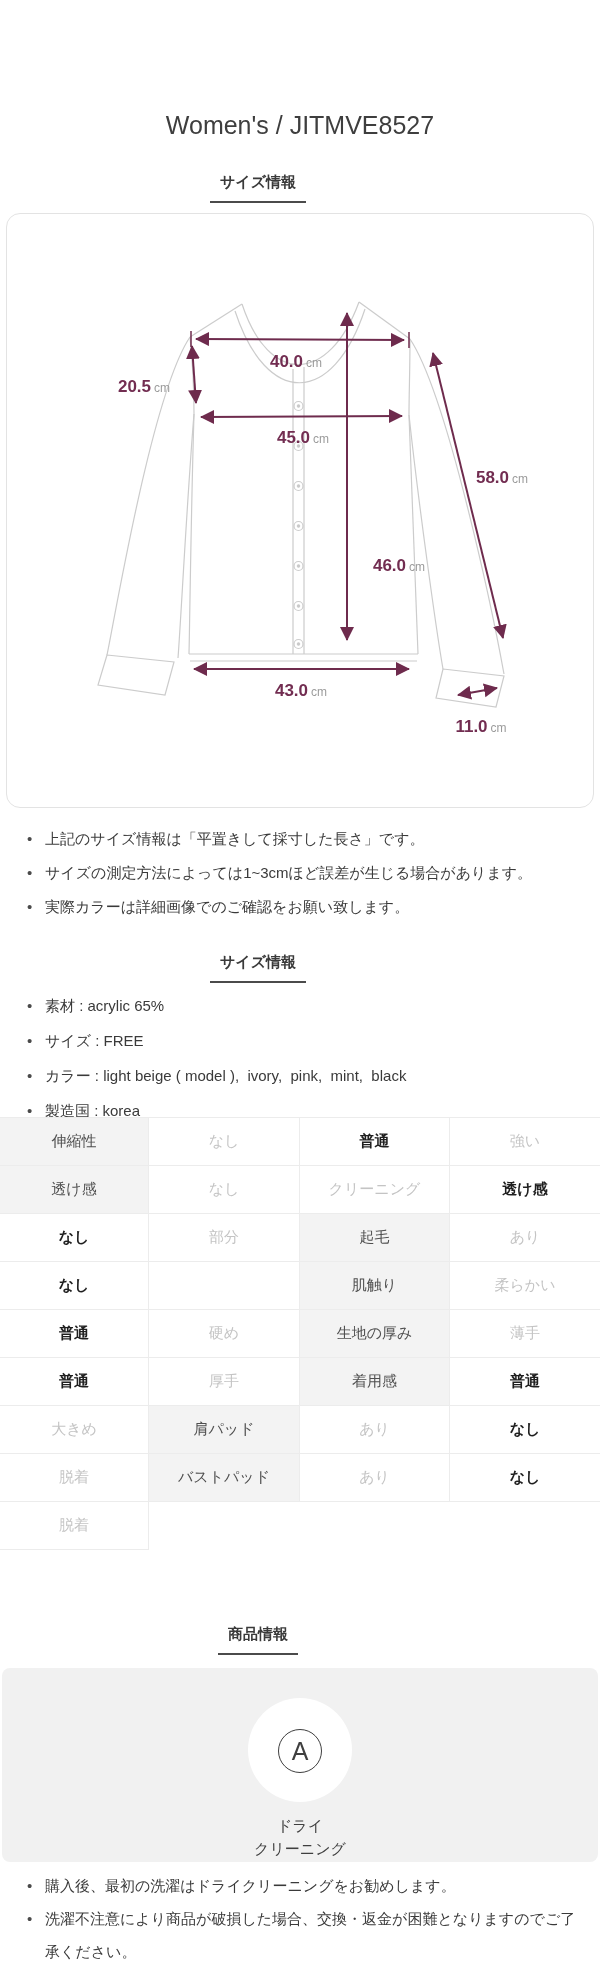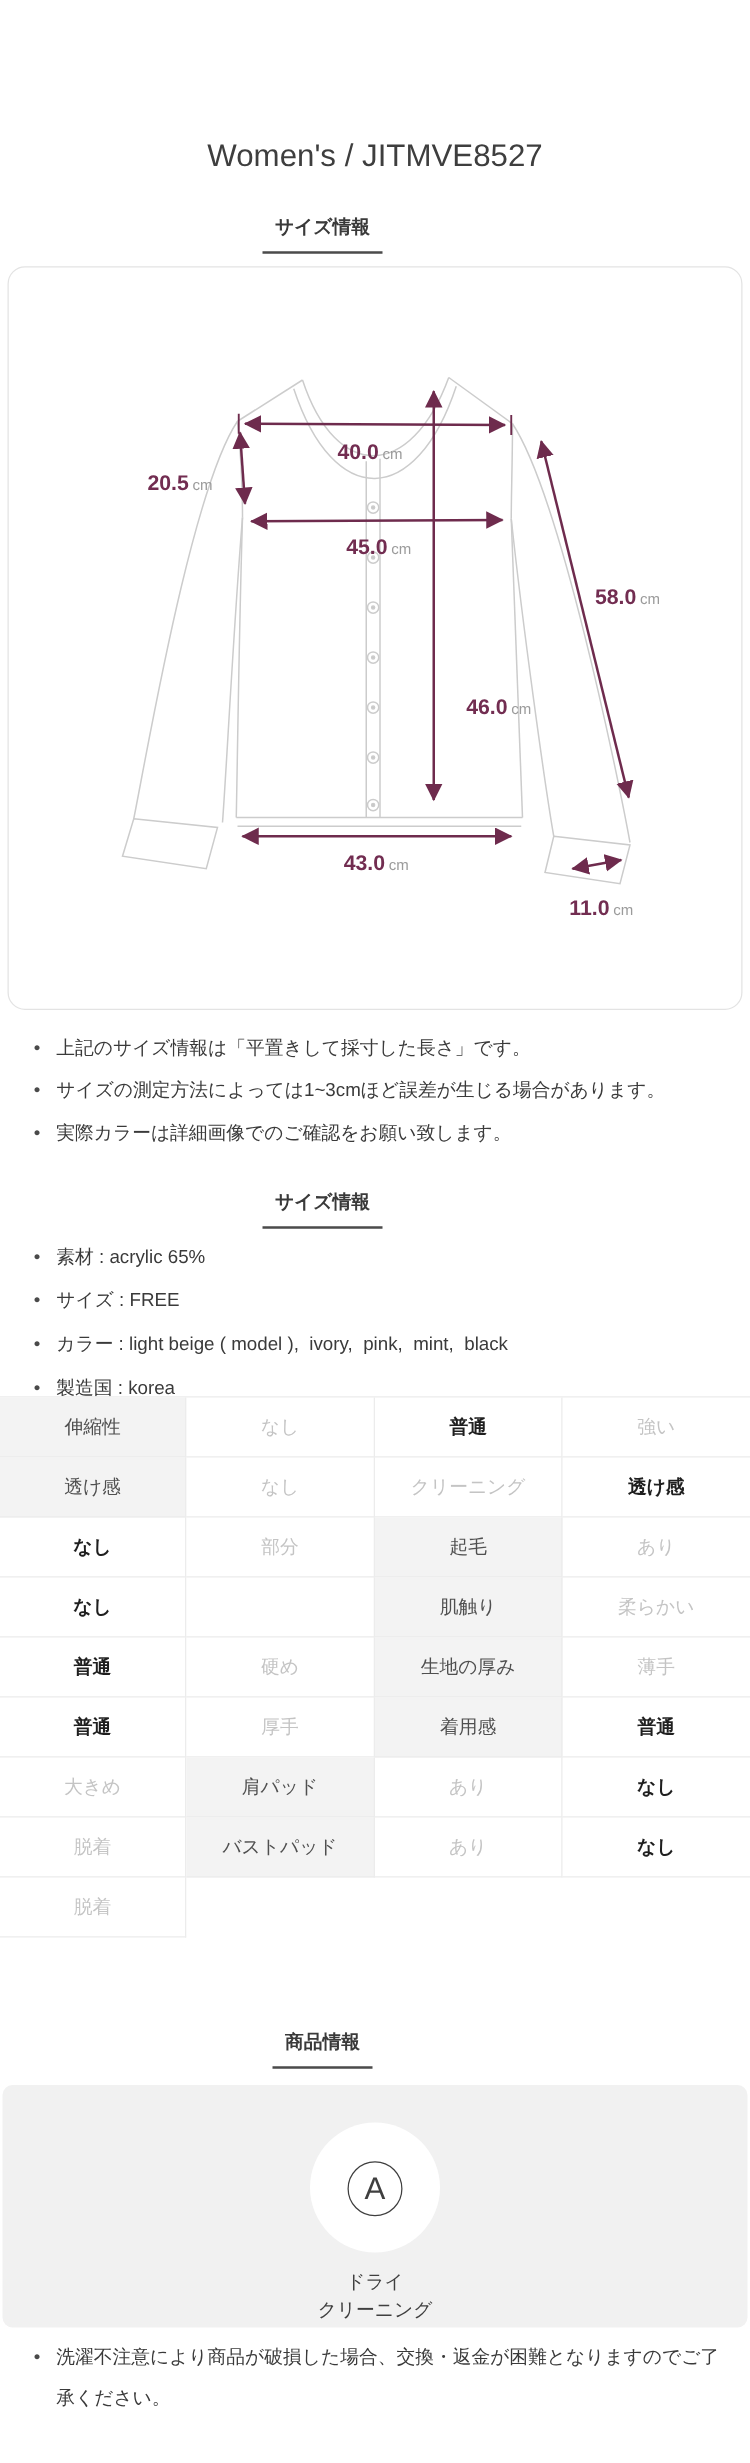--- a/index.html
+++ b/index.html
@@ -244,14 +244,15 @@
       <span>A</span>
     </div>
   </div>
   <div class="care-label">
     <div>ドライ</div>
     <div>クリーニング</div>
   </div>
 </div>
 
 <ul class="notes n3">
+  <li>購入後、最初の洗濯はドライクリーニングをお勧めします。</li>
   <li>洗濯不注意により商品が破損した場合、交換・返金が困難となりますのでご了承ください。</li>
 </ul>
 
 </body></html>

